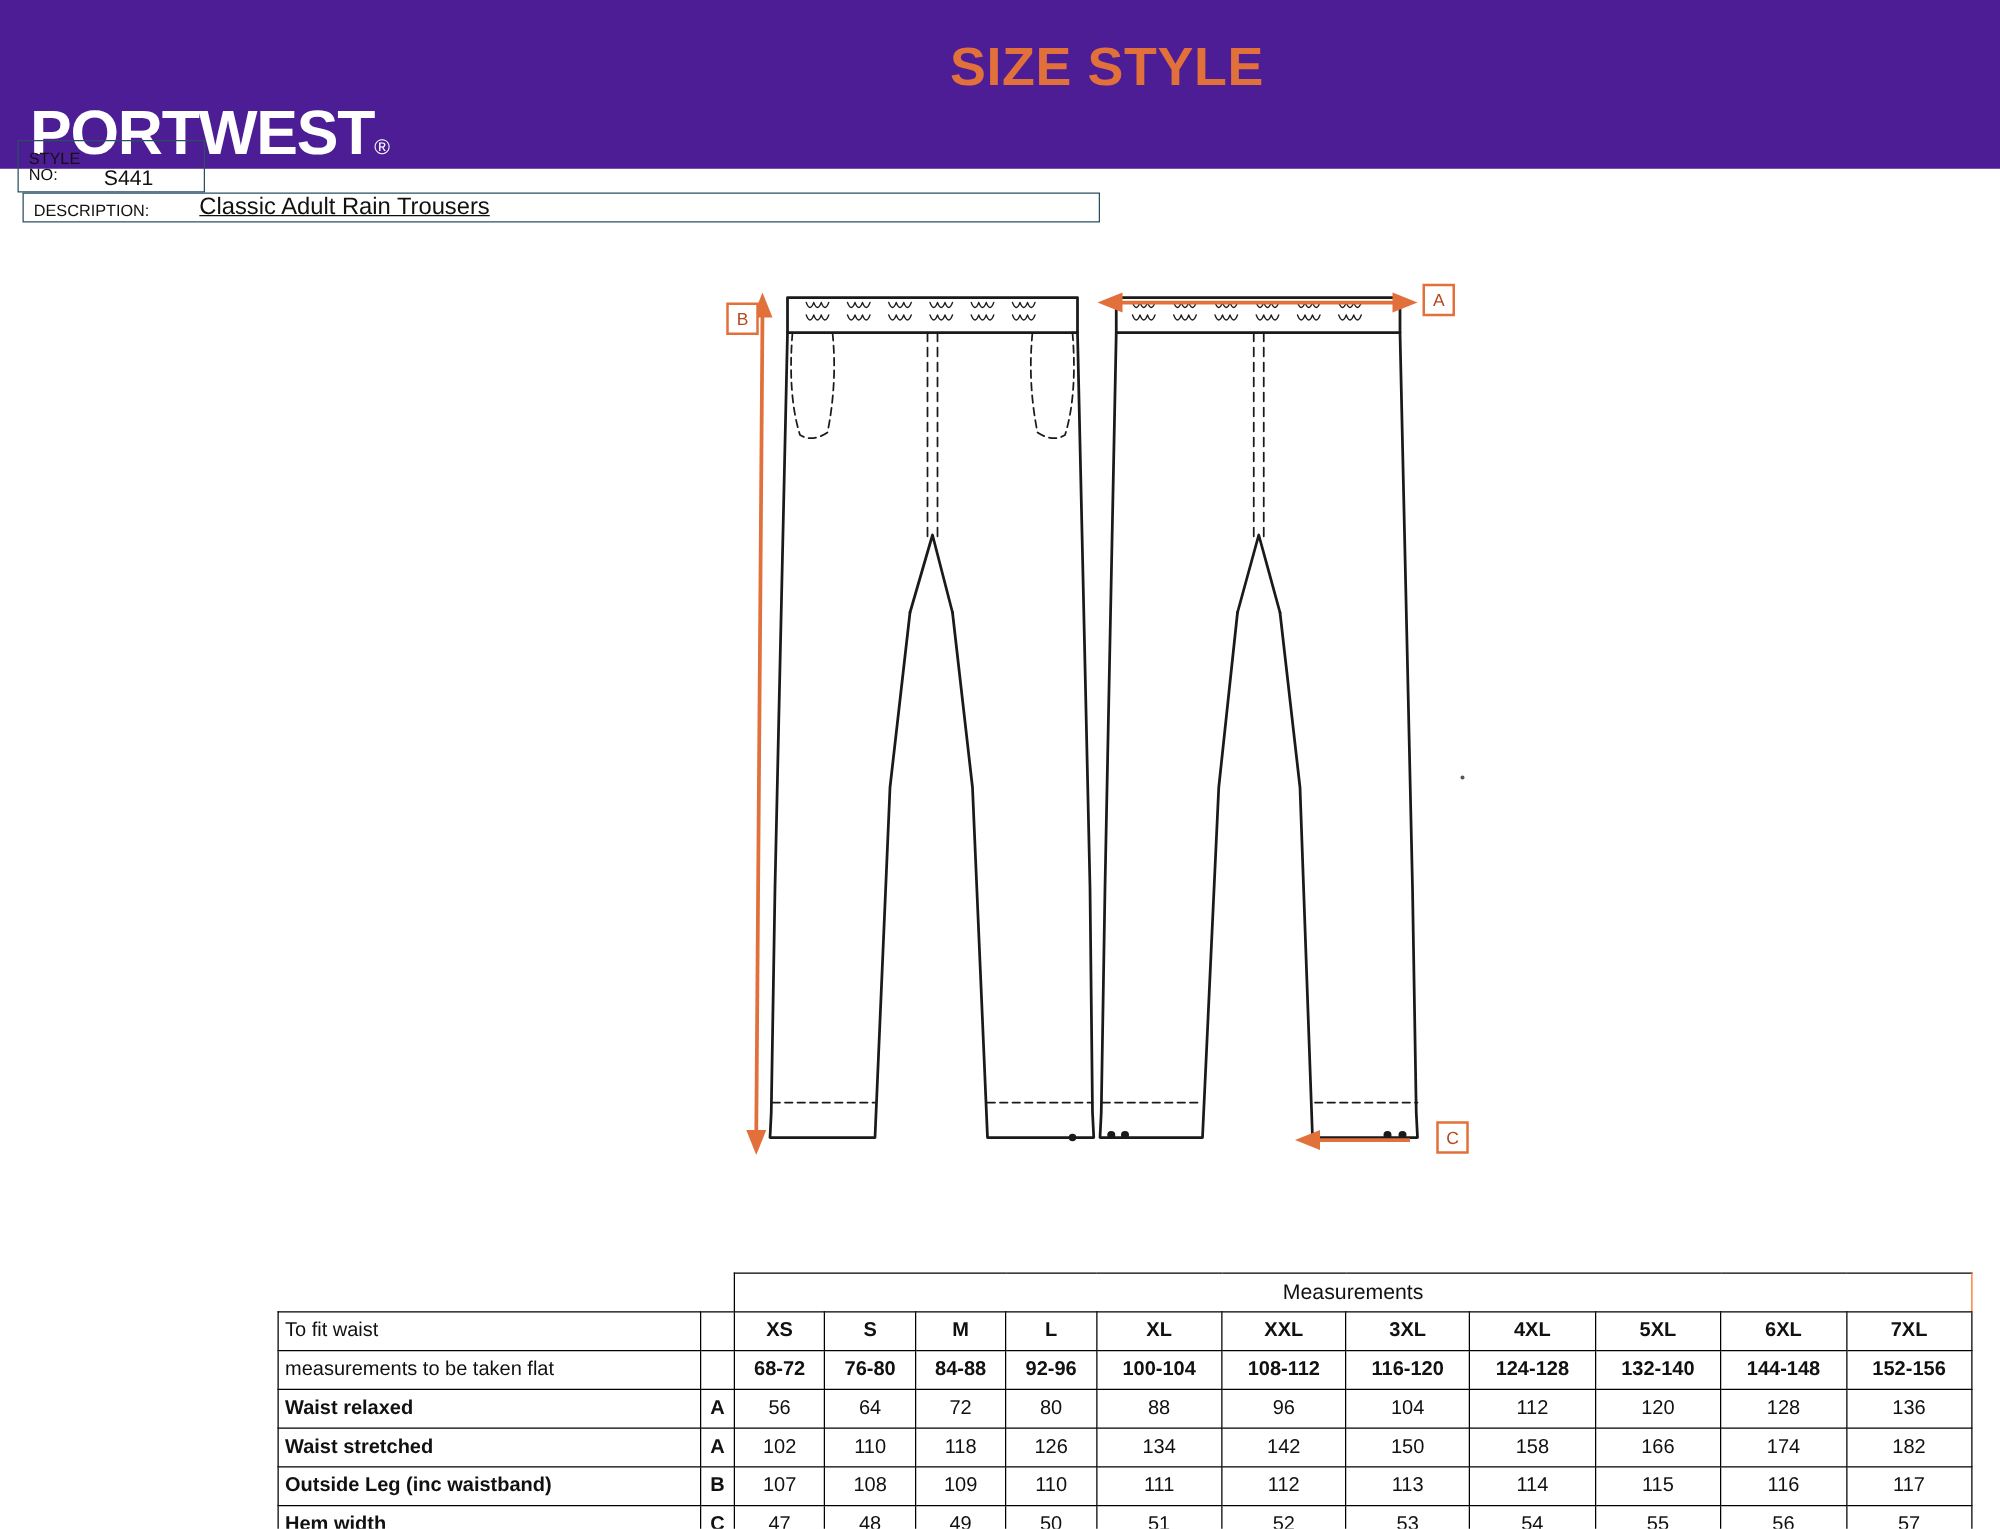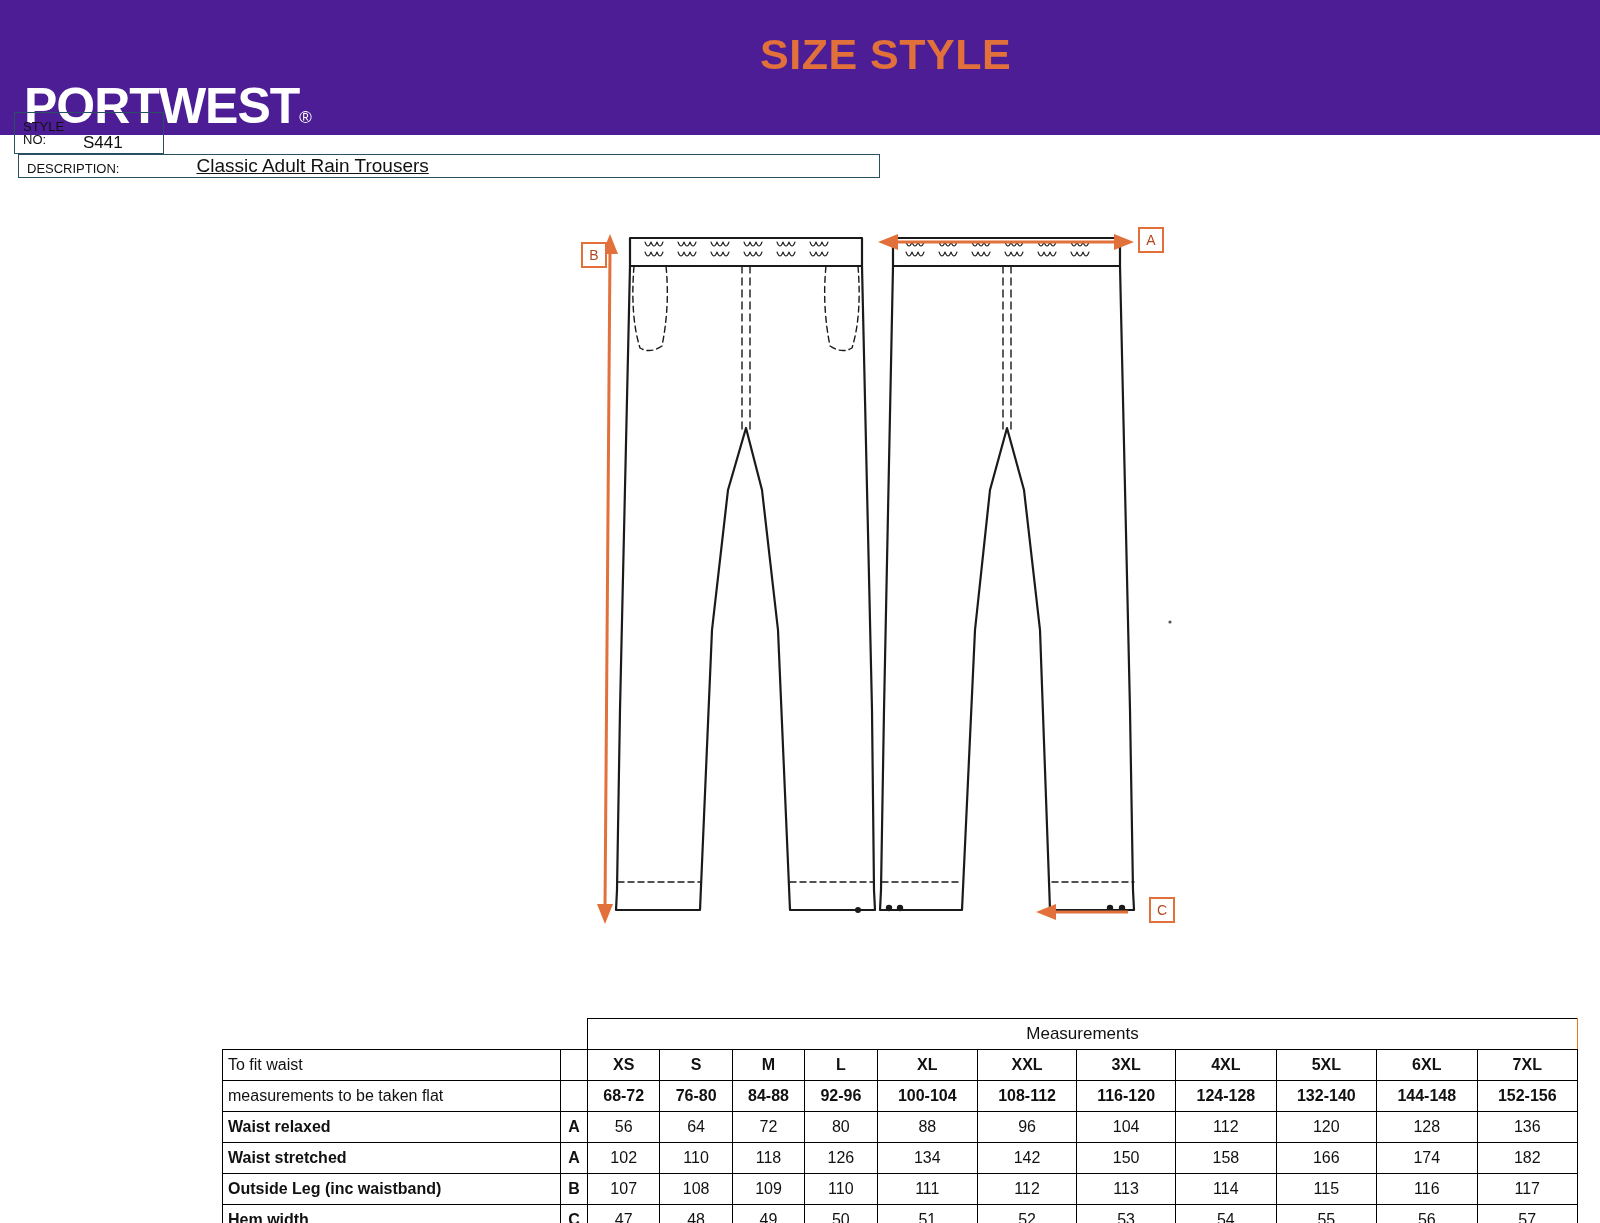--- a/index.html
+++ b/index.html
@@ -77,21 +77,20 @@
     margin-top: 20px;
   }
   .desc-box {
     border: 1px solid #2a4f63;
     width: 862px;
     margin-left: 4px;
     display: flex;
     align-items: center;
     box-sizing: border-box;
     padding-left: 8px;
-    gap: 37px;
   }
   .desc-label {
     font-size: 13px;
     align-self: flex-start;
     margin-top: 6px;
   }
   .desc-value {
     font-size: 19px;
     margin-left: 40px;
     text-decoration: underline;

